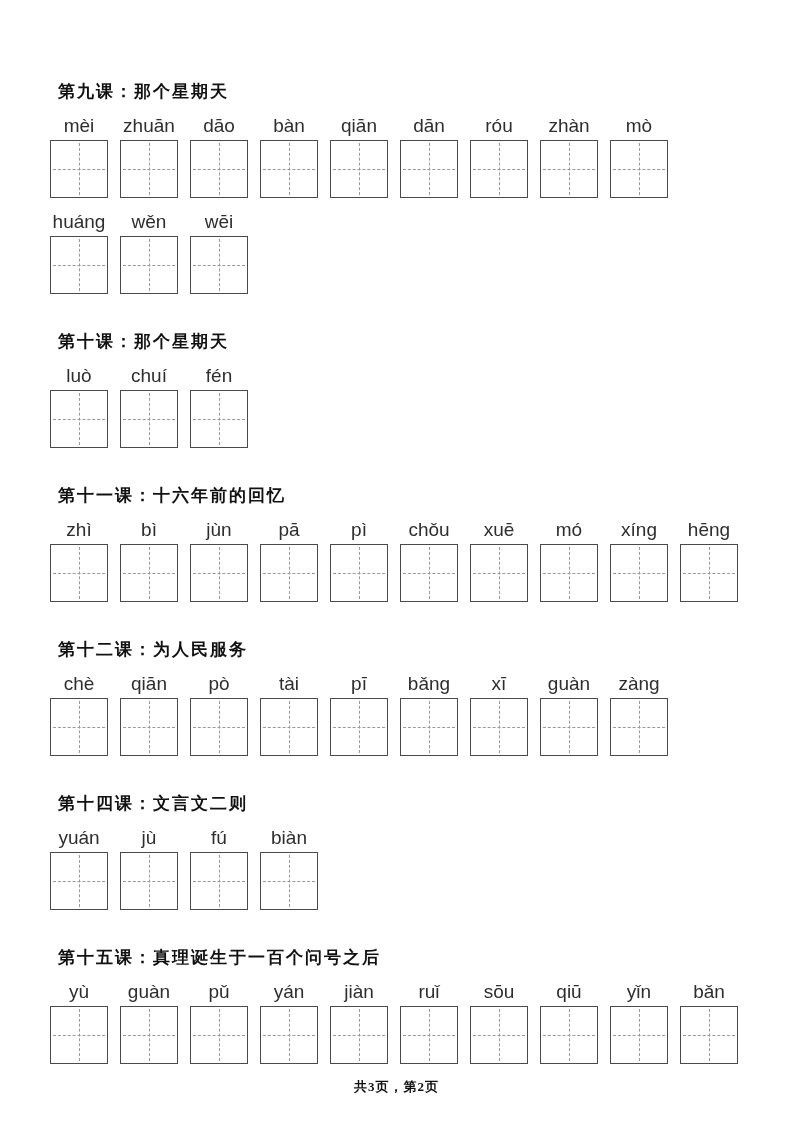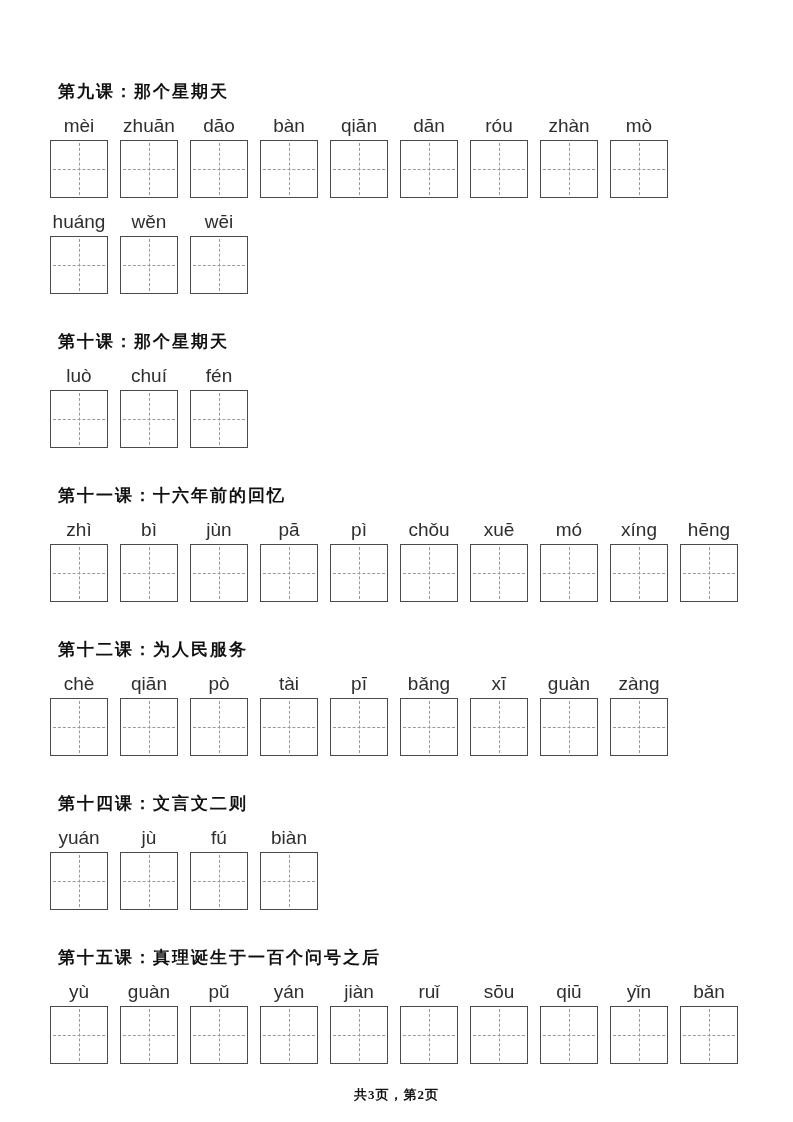--- a/index.html
+++ b/index.html
@@ -76,21 +76,21 @@
     left: 2px;
     right: 2px;
     top: 50%;
     height: 0;
     border-top: 1px dashed var(--grid-dash, #999999);
   }
   .page-footer {
     position: absolute;
     left: 0;
     right: 0;
-    bottom: 18px;
+    bottom: 26px;
     text-align: center;
     font-family: "Liberation Serif", "DejaVu Serif", serif;
     font-weight: 600;
     font-size: 13px;
     color: #111111;
     letter-spacing: 1px;
   }
 </style>
 </head>
 <body>

